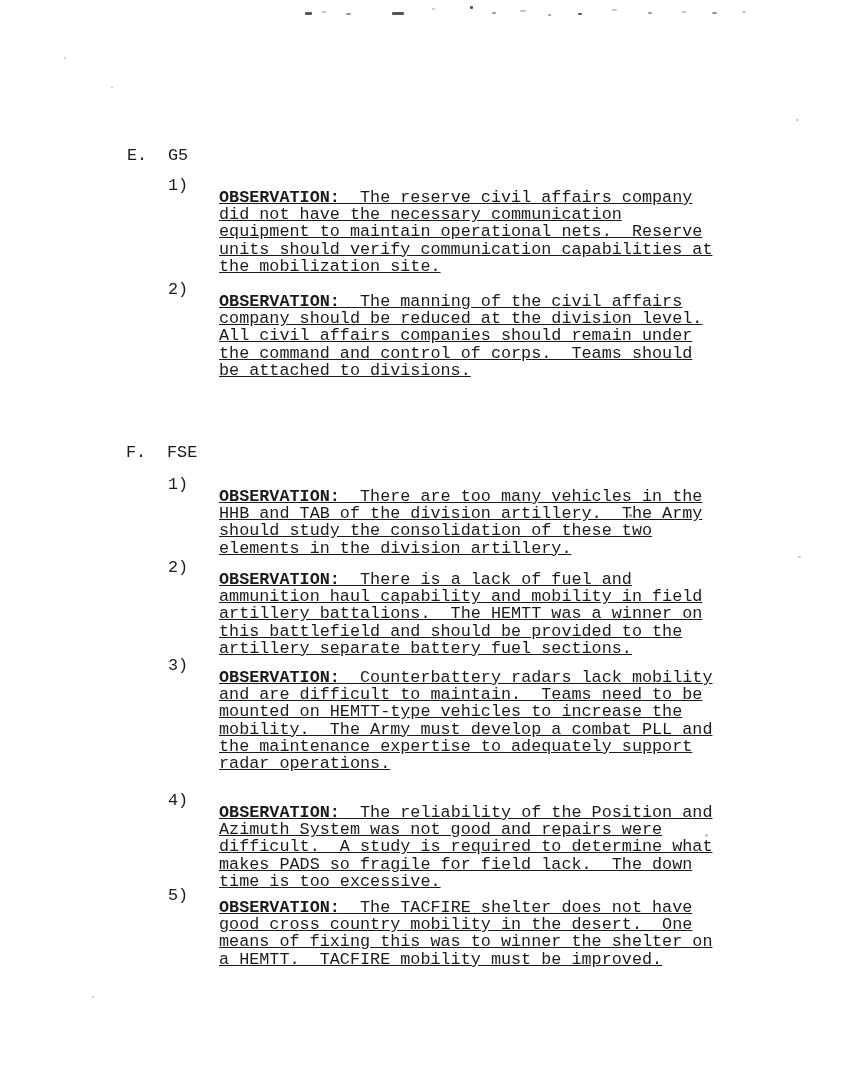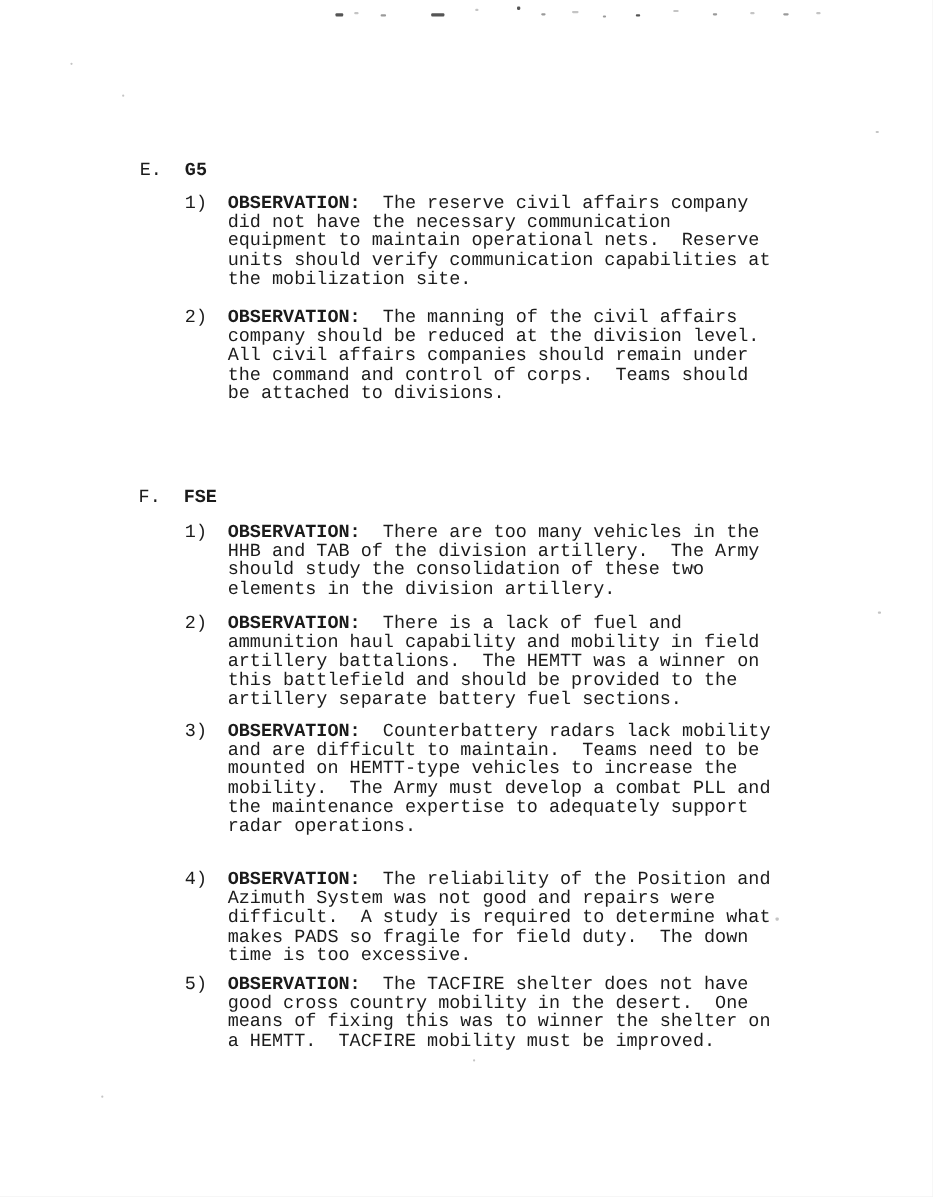--- a/index.html
+++ b/index.html
@@ -22,37 +22,38 @@
     display: flex;
     font-size: 16.8px;
     line-height: 17.2px;
     white-space: pre;
   }
   .heading .letter {
     width: 41px;
     font-weight: normal;
   }
   .heading .title {
-    font-weight: bold;
+    font-weight: normal;
     text-align: center;
   }
   .item {
     display: flex;
     font-size: 16.8px;
     line-height: 17.2px;
   }
   .item .num {
     width: 39px;
     white-space: pre;
     flex: none;
   }
   .item .body {
-    margin: 0;
+    margin: 12px;
     white-space: pre;
     width: 560px;
+    text-decoration: underline;
   }
   .item .body b { font-weight: bold; }
   
   .speck {
     position: absolute;
     background: #9a9a9a;
     border-radius: 1px;
   }
   .speck.dark { background: #555; }
   .speck.faint { background: #c4c4c4; }
@@ -142,21 +143,21 @@
 mobility.  The Army must develop a combat PLL and
 the maintenance expertise to adequately support
 radar operations.</span></p>
   </div>
 
   <div class="abs item" style="left:168px;top:792px;">
     <span class="num">4)</span>
     <p class="body"><b>OBSERVATION:</b><span>  The reliability of the Position and
 Azimuth System was not good and repairs were
 difficult.  A study is required to determine what
-makes PADS so fragile for field duty.  The down
+makes PADS so fragile for field lack.  The down
 time is too excessive.</span></p>
   </div>
 
   <div class="abs item" style="left:168px;top:887px;">
     <span class="num">5)</span>
     <p class="body"><b>OBSERVATION:</b><span>  The TACFIRE shelter does not have
 good cross country mobility in the desert.  One
 means of fixing this was to winner the shelter on
 a HEMTT.  TACFIRE mobility must be improved.</span></p>
   </div>

